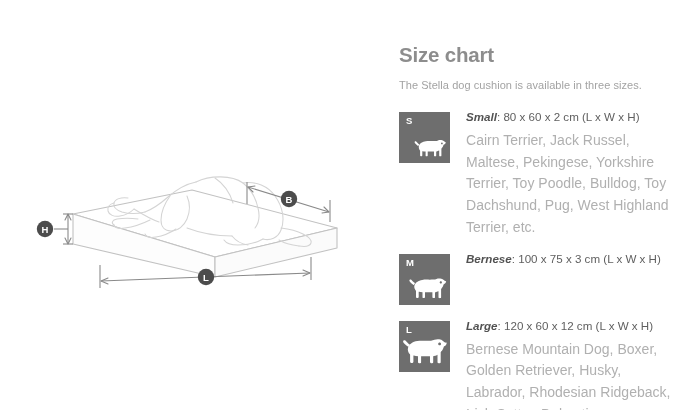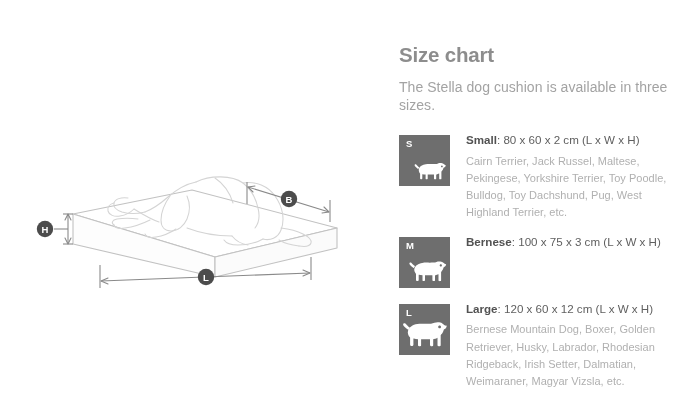--- a/index.html
+++ b/index.html
@@ -39,21 +39,21 @@
   .panel-title {
     font-size: 20.5px;
     font-weight: 700;
     color: #8d8d8d;
     letter-spacing: -0.2px;
     margin: 0 0 11px 0;
     line-height: 1.1;
   }
 
   .panel-subtitle {
-    font-size: 14px;
+    font-size: 11px;
     color: #a3a3a3;
     margin: 0 0 18px 0;
     line-height: 1.35;
     letter-spacing: 0.05px;
   }
 
   .size-row {
     display: flex;
     align-items: flex-start;
     margin-bottom: 14px;
@@ -91,24 +91,25 @@
   .size-heading {
     font-size: 11.6px;
     color: #5f5f5f;
     margin: 0 0 5px 0;
     line-height: 1.25;
     font-weight: 400;
   }
   .size-heading b {
     font-weight: 700;
     color: #525252;
+    font-style: italic;
   }
 
   .size-breeds {
-    font-size: 11px;
+    font-size: 14px;
     color: #b0b0b0;
     line-height: 1.55;
     margin: 0;
     letter-spacing: 0.02px;
   }
 </style>
 </head>
 <body>
 
 <div id="illustration">

